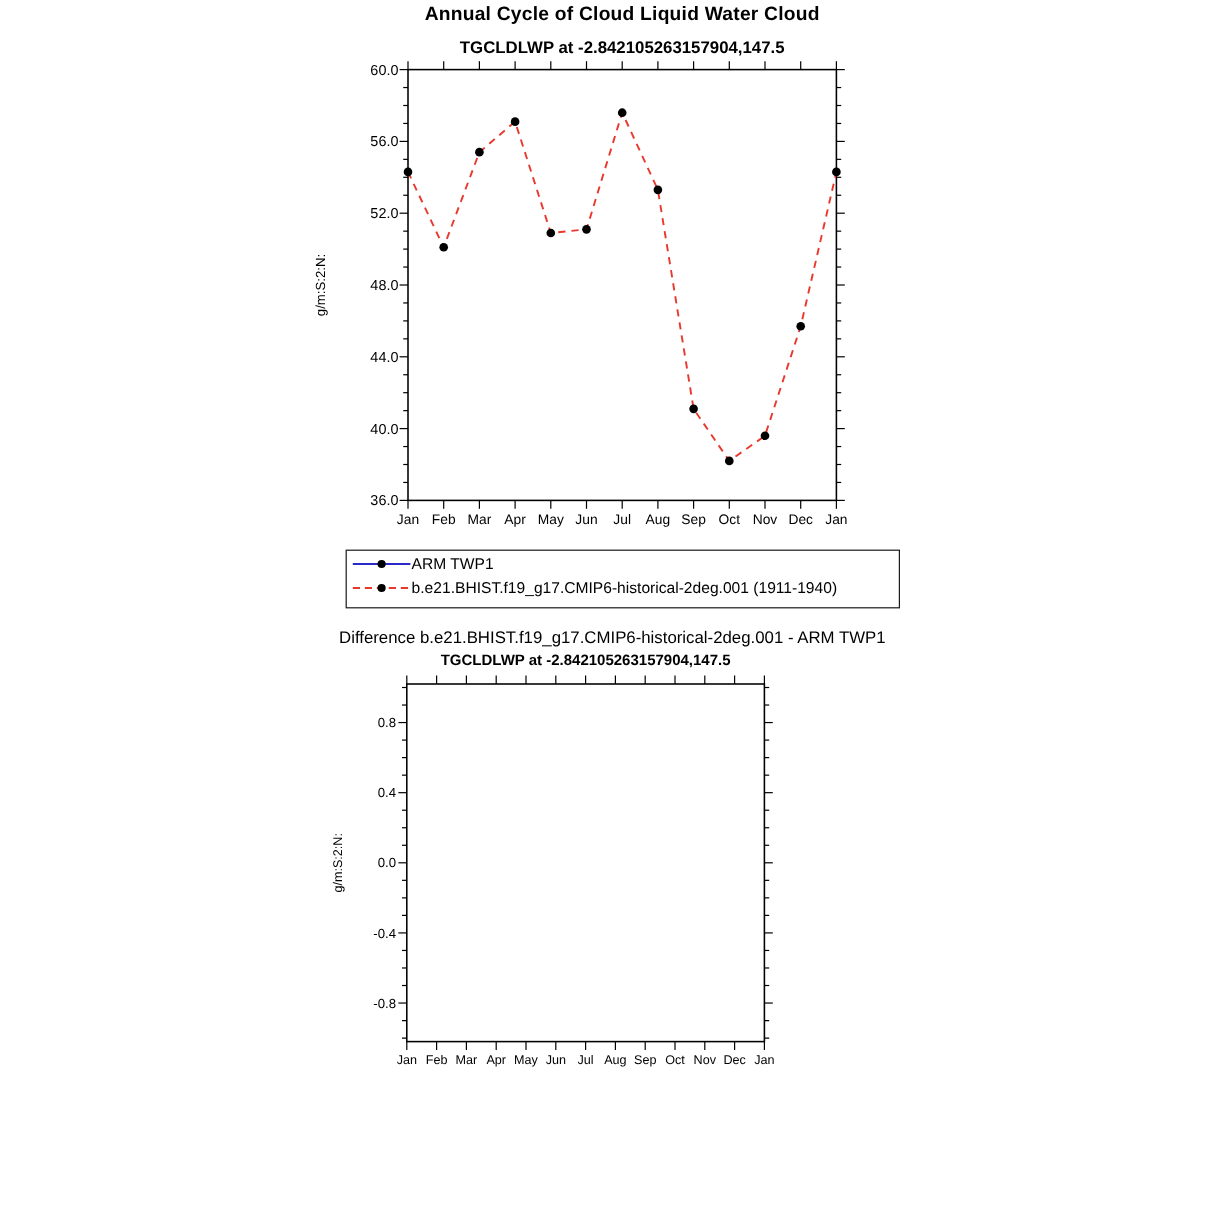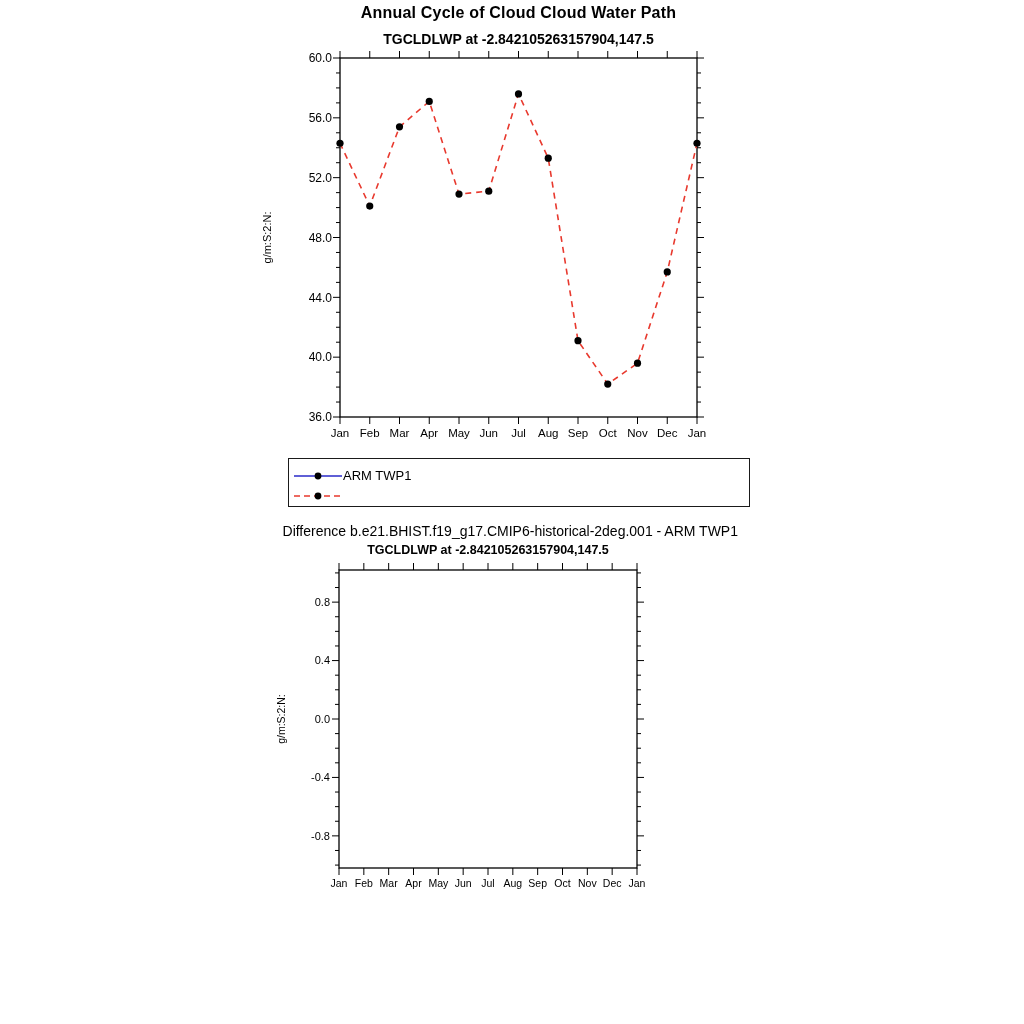--- a/index.html
+++ b/index.html
@@ -11,21 +11,21 @@
   .title-main{font-weight:bold;font-size:16px;text-align:center;letter-spacing:0.2px;}
   .title-sub{font-size:14px;text-align:center;}
   .title-main2{font-weight:normal;font-size:14px;text-align:right;}
   .title-sub2{font-size:12.5px;text-align:center;}
   #plot-svg{position:absolute;left:0;top:0;}
   .legend-box{
     position:absolute;left:288px;top:458px;width:462px;height:49px;
     border:1.5px solid #1a1a1a;box-sizing:border-box;background:#fff;
     display:flex;flex-direction:column;justify-content:center;padding-left:4px;
   }
-  .legend-row{display:flex;align-items:flex-end;height:20px;}
+  .legend-row{display:flex;align-items:flex-start;height:20px;}
   .legend-sample{width:50px;height:14px;flex:0 0 50px;}
   .legend-label{font-size:13px;white-space:nowrap;line-height:14px;}
 </style>
 </head>
 <body>
 
 <div id="canvas">
 
   <svg id="plot-svg" width="1024" height="1024" viewBox="0 0 1024 1024">
       <rect x="340" y="58" width="357" height="359" fill="none" stroke="#000" stroke-width="1.3"></rect>
@@ -223,35 +223,36 @@
       <line x1="637" y1="631.3529411764706" x2="641" y2="631.3529411764706" stroke="#000" stroke-width="1"></line>
       <line x1="339" y1="616.7450980392157" x2="335" y2="616.7450980392157" stroke="#000" stroke-width="1"></line>
       <line x1="637" y1="616.7450980392157" x2="641" y2="616.7450980392157" stroke="#000" stroke-width="1"></line>
       <line x1="339" y1="587.5294117647059" x2="335" y2="587.5294117647059" stroke="#000" stroke-width="1"></line>
       <line x1="637" y1="587.5294117647059" x2="641" y2="587.5294117647059" stroke="#000" stroke-width="1"></line>
       <line x1="339" y1="572.9215686274509" x2="335" y2="572.9215686274509" stroke="#000" stroke-width="1"></line>
       <line x1="637" y1="572.9215686274509" x2="641" y2="572.9215686274509" stroke="#000" stroke-width="1"></line>
       <text x="285" y="719" font-size="10.5" text-anchor="middle" font-family="&quot;Liberation Sans&quot;, sans-serif" fill="#000" transform="rotate(-90 285 719)">g/m:S:2:N:</text>
     </svg>
 
-  <div class="abs title-main" style="left:290px;top:4px;width:457px;">Annual Cycle of Cloud Cloud Water Path</div>
+  <div class="abs title-main" style="left:290px;top:4px;width:457px;">Annual Cycle of Cloud Liquid Water Cloud</div>
   <div class="abs title-sub" style="left:290px;top:31px;width:457px;">TGCLDLWP at -2.842105263157904,147.5</div>
 
   <div class="legend-box">
     <div class="legend-row">
       <svg class="legend-sample" viewBox="0 0 50 14">
         <line x1="1" y1="7" x2="49" y2="7" id="leg-line-0" stroke-width="1.5" stroke="#2a2ac8"></line>
         <circle cx="25" cy="7" r="3.4" id="leg-dot-0" fill="#000000"></circle>
       </svg>
       <span class="legend-label">ARM TWP1</span>
     </div>
     <div class="legend-row">
       <svg class="legend-sample" viewBox="0 0 50 14">
         <line x1="1" y1="7" x2="49" y2="7" id="leg-line-1" stroke-width="1.5" stroke-dasharray="6,4" stroke="#e8392e"></line>
         <circle cx="25" cy="7" r="3.4" id="leg-dot-1" fill="#000000"></circle>
       </svg>
+      <span class="legend-label">b.e21.BHIST.f19_g17.CMIP6-historical-2deg.001 (1911-1940)</span>
     </div>
   </div>
 
   <div class="abs title-main2" style="left:238px;top:523px;width:500px;">Difference b.e21.BHIST.f19_g17.CMIP6-historical-2deg.001 - ARM TWP1</div>
   <div class="abs title-sub2" style="left:288px;top:543px;width:400px;">TGCLDLWP at -2.842105263157904,147.5</div>
 
 </div>
 
 </body></html>

